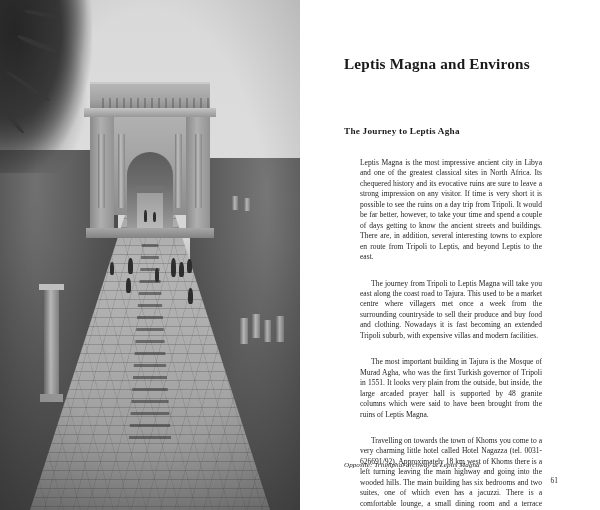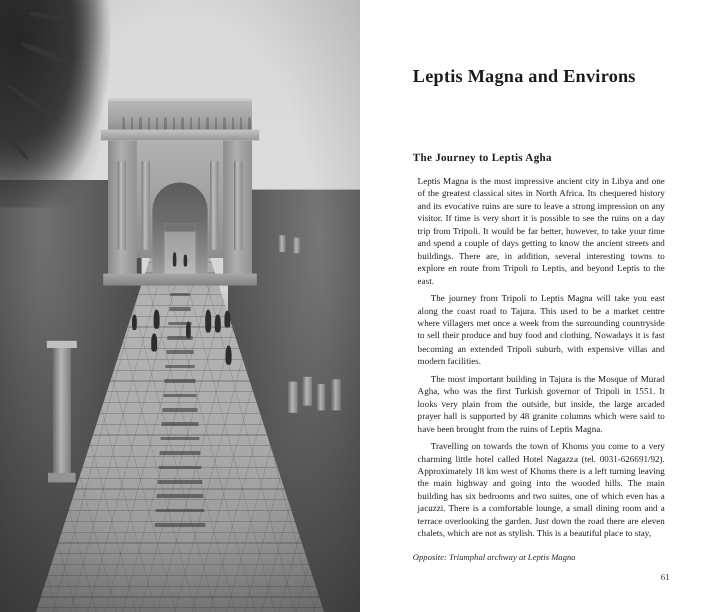--- a/index.html
+++ b/index.html
@@ -269,21 +269,21 @@
     font-family: "Liberation Serif", serif;
     font-size: 7.55px;
     line-height: 10.45px;
     color: #1d1d1d;
     text-align: justify;
     text-justify: inter-word;
     hyphens: auto;
     -webkit-hyphens: auto;
   }
   .body-copy p {
-    margin: 4px;
+    margin: 16px;
     text-indent: 0;
   }
   .body-copy p + p {
     text-indent: 11px;
   }
   .caption {
     position: absolute;
     top: 461px;
     left: 0;
     width: 214px;

